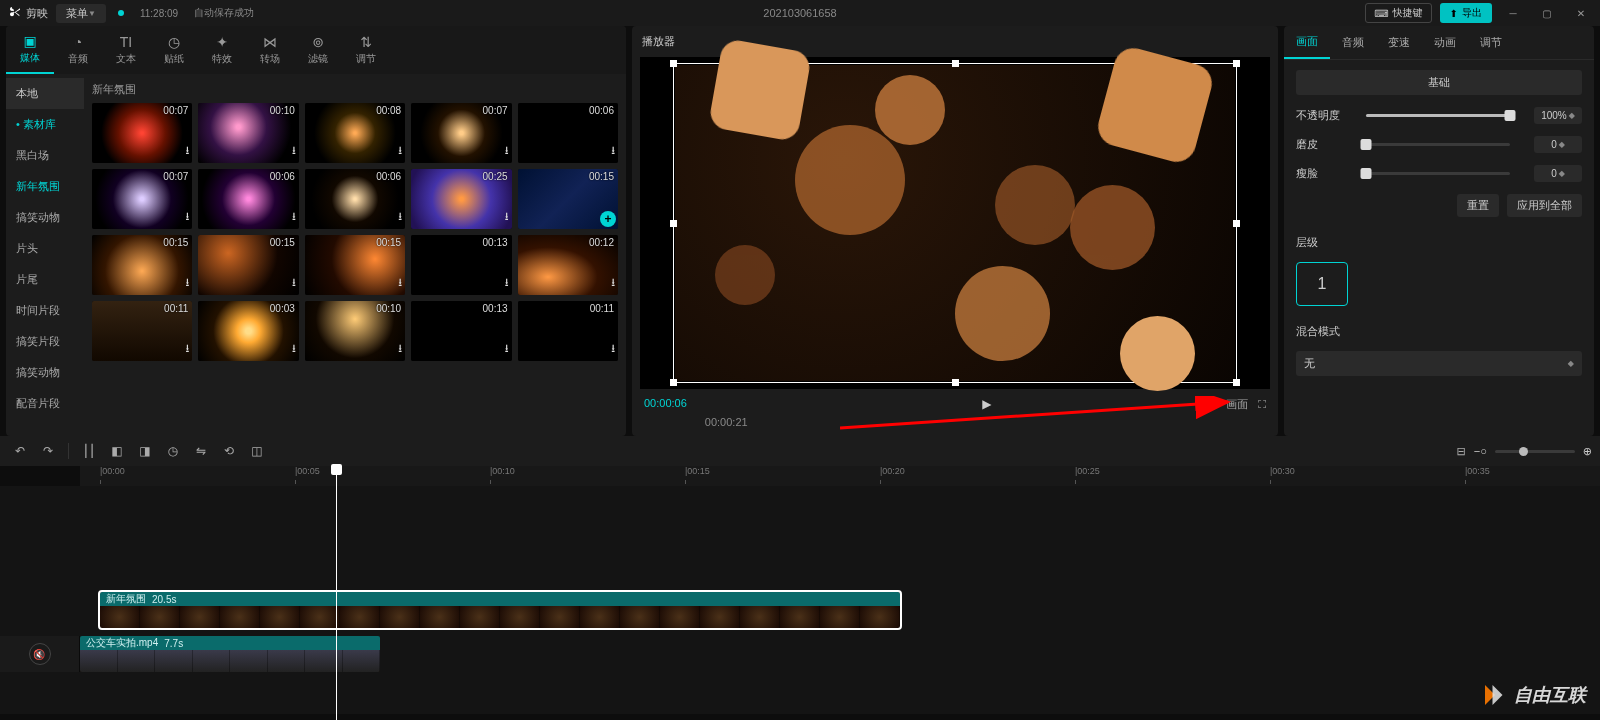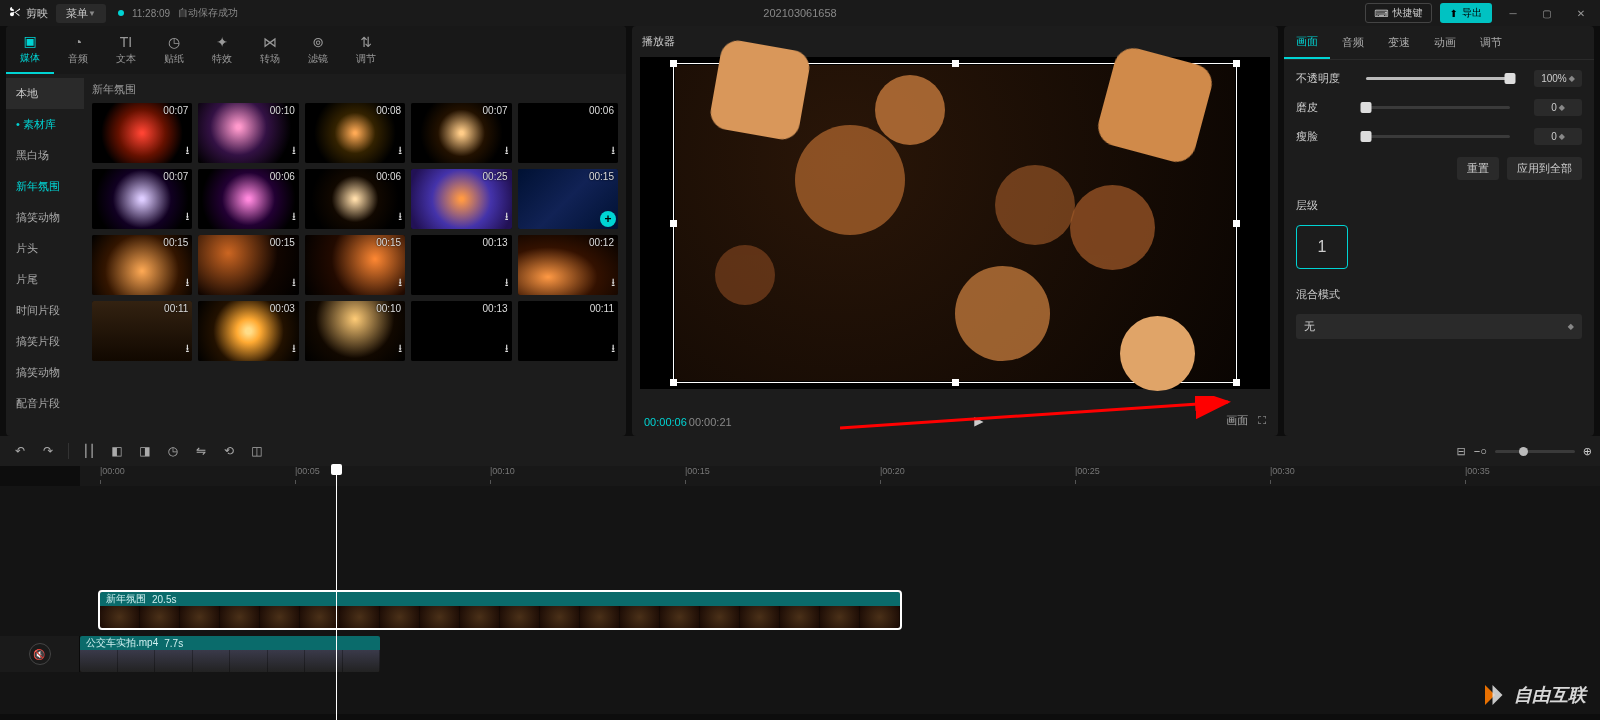--- a/index.html
+++ b/index.html
@@ -4,21 +4,21 @@
 <style>
 * { margin:0; padding:0; box-sizing:border-box; font-family:"Microsoft YaHei",sans-serif; }
 body { background:#0d0d0d; color:#ccc; font-size:11px; overflow:hidden; width:1600px; height:720px; position:relative; }
 
 
 .title-bar { height:26px; background:#1a1a1a; display:flex; align-items:center; padding:0 6px; }
 .logo { display:flex; align-items:center; gap:4px; }
 .logo svg { width:16px; height:16px; }
 .app-name { font-size:11px; color:#ccc; }
 .menu-btn { margin-left:8px; background:#2a2a2a; padding:2px 10px; border-radius:3px; font-size:11px; display:flex; align-items:center; cursor:pointer;justify-content:center; }
-.auto-save { margin-left:12px; color:#888; font-size:10px; display:flex; align-items:center; gap:8px; }
+.auto-save { margin-left:12px; color:#888; font-size:10px; display:flex; align-items:center; gap:16px; }
 .dot-cyan { width:6px; height:6px; background:#00d4d4; border-radius:50%; }
 .project-name { position:absolute; left:50%; transform:translateX(-50%); color:#888; font-size:11px; }
 .title-right { margin-left:auto; display:flex; align-items:center; gap:8px; }
 .shortcut-btn { border:1px solid #444; padding:2px 8px; border-radius:3px; font-size:10px; display:flex; align-items:center; gap:4px; cursor:pointer; }
 .export-btn { background:#00c2c2; color:#000; padding:3px 10px; border-radius:3px; font-size:10px; display:flex; align-items:center; gap:4px; cursor:pointer; }
 .win-btn { width:26px; height:20px; display:flex; align-items:center; justify-content:center; cursor:pointer; color:#999; font-size:10px; }
 
 
 .upper { display:flex; height:410px; gap:6px; padding:0 6px; }
 .panel { background:#1c1c1c; border-radius:4px; overflow:hidden; }
@@ -44,21 +44,21 @@
 .thumb-art { position:absolute; inset:0; }
 
 
 .player-panel { flex:1; display:flex; flex-direction:column; }
 .player-head { padding:8px 10px; font-size:11px; color:#ccc; }
 .player-view { flex:1; display:flex; align-items:center; justify-content:center; background:#000; margin:0 8px; position:relative; }
 .player-frame { position:relative; width:560px; height:316px; background:radial-gradient(circle at 30% 30%,#2a1608,#0a0502); }
 .bokeh { position:absolute; border-radius:50%; filter:blur(0.5px); }
 .sel-border { position:absolute; inset:-2px; border:1px solid #fff; }
 .sel-handle { position:absolute; width:7px; height:7px; background:#fff; }
-.player-foot { padding:8px 12px; display:flex; align-items:flex-end; gap:2px; font-size:11px; }
+.player-foot { padding:8px 12px; display:flex; align-items:flex-start; gap:18px; font-size:11px; }
 .time-cur { color:#00d4d4; }
 .time-tot { color:#888;margin-top:19px; }
 .play-ctrl { margin-left:auto; margin-right:auto; color:#ccc; cursor:pointer; font-size:12px; }
 .player-foot-right { display:flex; gap:10px; align-items:center; color:#aaa; }
 
 
 .props-panel { width:310px; display:flex; flex-direction:column; padding:0; }
 .prop-tabs { display:flex; height:34px; border-bottom:1px solid #2a2a2a; }
 .prop-tab { padding:0 12px; display:flex; align-items:center; font-size:11px; color:#aaa; cursor:pointer; }
 .prop-tab.active { color:#00d4d4; border-bottom:2px solid #00d4d4; }
@@ -343,20 +343,21 @@
 
   <div class="panel props-panel">
     <div class="prop-tabs" id="prop-tabs">
         <div class="prop-tab active">画面</div>
         <div class="prop-tab">音频</div>
         <div class="prop-tab">变速</div>
         <div class="prop-tab">动画</div>
         <div class="prop-tab">调节</div>
       </div>
     <div class="prop-body">
+      <div class="sub-tab-btn">基础</div>
 
       <div class="prop-row">
         <div class="prop-label">不透明度</div>
         <div class="slider">
             <div class="slider-fill" style="width:100%"></div>
             <div class="slider-knob" style="left:100%"></div>
           </div>
         <div class="val-box">
             <span>100%</span>
             <span class="chev">◆</span>

